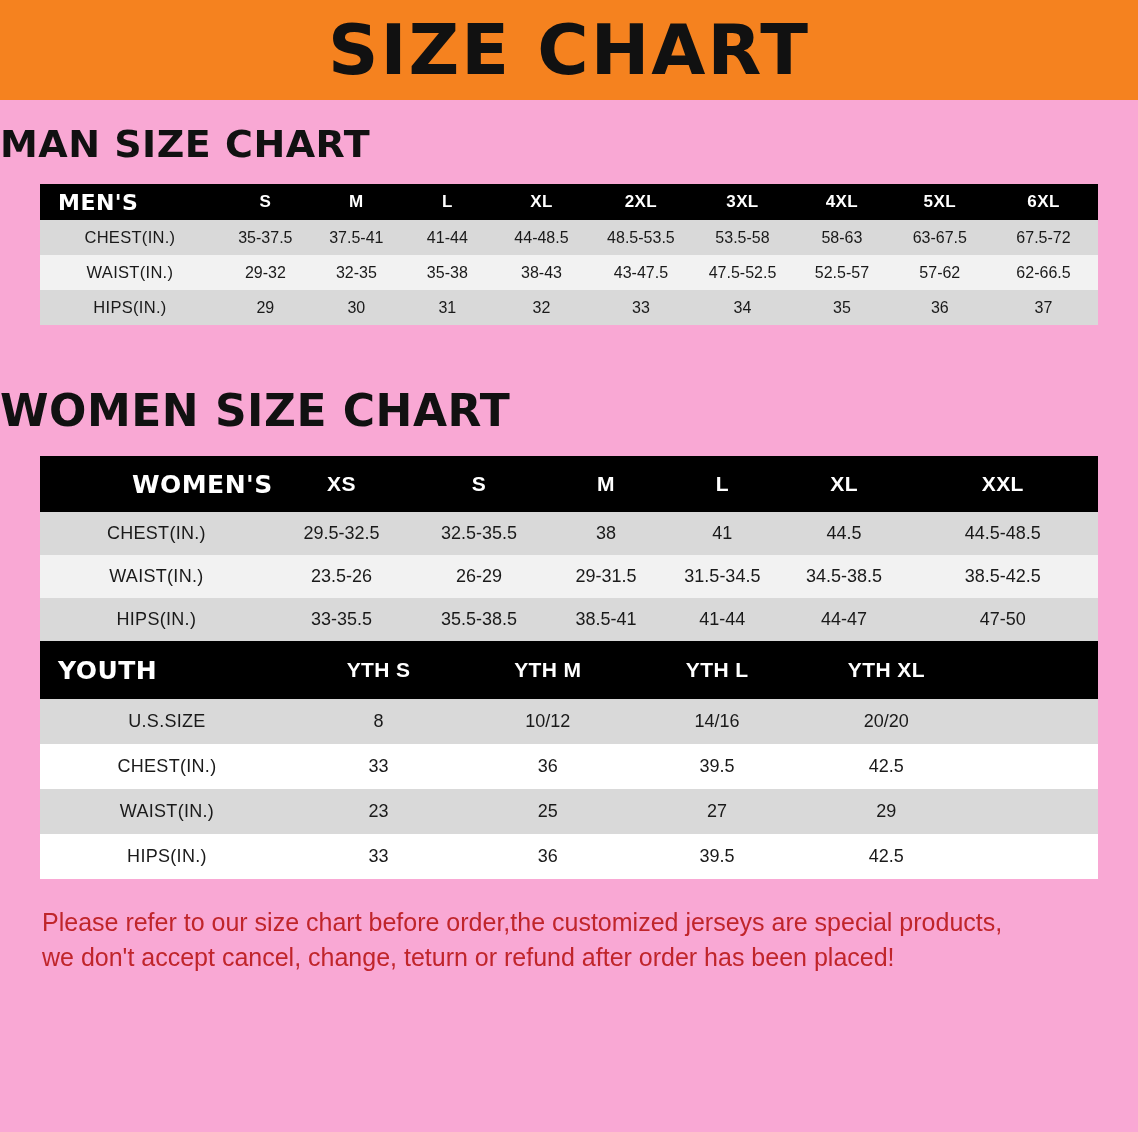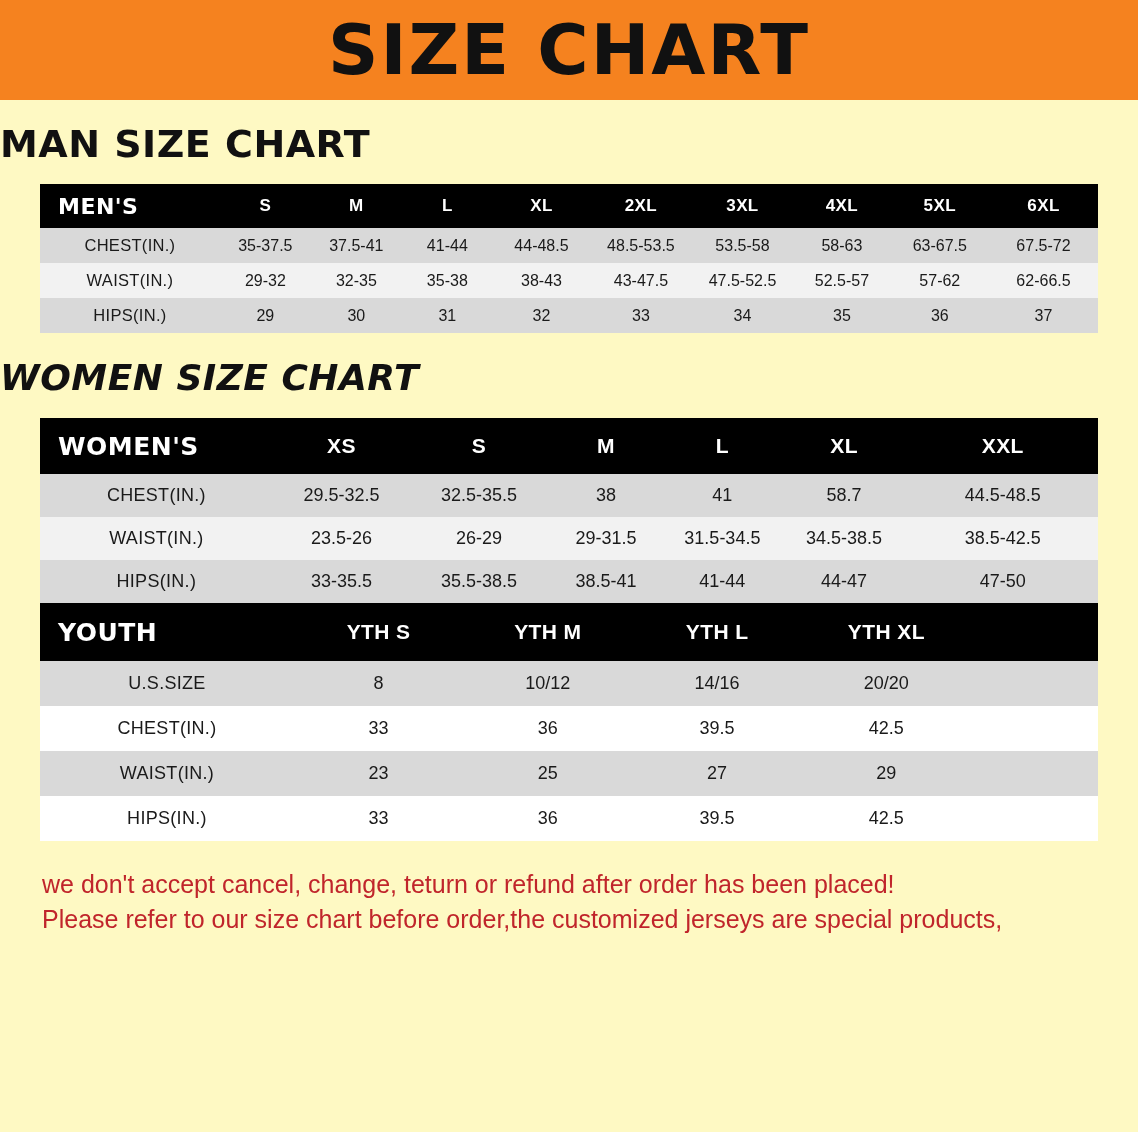--- a/index.html
+++ b/index.html
@@ -10,21 +10,21 @@
     width: 1138px;
     height: 1132px;
     background: #ffffff;
     font-family: "Liberation Sans", sans-serif;
     overflow: hidden;
   }
   .page {
     position: relative;
     width: 1138px;
     height: 1132px;
-    background: #fef9c3;
+    background: #f9a8d4;
   }
 
   
   .banner {
     height: 100px;
     background: #f5821f;
     display: flex;
     align-items: center;
     justify-content: center;
   }
@@ -44,24 +44,23 @@
     font-weight: bold;
     color: #111111;
     letter-spacing: 0.5px;
   }
   .title-man {
     font-size: 38px;
     margin-top: 22px;
     margin-bottom: 18px;
   }
   .title-women {
-    font-size: 36px;
-    margin-top: 24px;
+    font-size: 44px;
+    margin-top: 60px;
     margin-bottom: 20px;
-    font-style: italic;
   }
   .title-youth {
     font-size: 40px;
     margin-top: 48px;
     margin-bottom: 22px;
   }
 
   
   .table-wrap {
     padding: 0 40px;
@@ -78,21 +77,21 @@
     color: #1a1a1a;
     font-size: 16px;
     padding: 0;
   }
   
   table.size-table thead tr {
     background: #000000;
   }
   table.size-table thead th {
     color: #ffffff;
-    height: 44px;
+    height: 36px;
     font-size: 19px;
     font-weight: bold;
     letter-spacing: 0.4px;
   }
   table.size-table thead th.rowlabel {
     text-align: left;
     padding-left: 18px;
     font-family: "DejaVu Sans", sans-serif;
     font-size: 22px;
     letter-spacing: 0.5px;
@@ -116,21 +115,21 @@
 
   
   #men-table thead th { font-size: 17px; }
   #men-table thead th.rowlabel { font-size: 22px; }
   #men-table tbody td { font-size: 16px; }
   #men-table tbody td.rowlabel { font-size: 16.5px; }
 
   
   #women-table thead tr { height: 56px; }
   #women-table thead th { height: 56px; font-size: 21px; }
-  #women-table thead th.rowlabel { font-size: 25px; }
+  #women-table thead th.rowlabel { font-size: 25px; text-align: right; }
   #women-table tbody tr { height: 43px; }
   #women-table tbody td { font-size: 18px; }
   #women-table tbody td.rowlabel { font-size: 18px; }
 
   
   #youth-table thead tr { height: 58px; }
   #youth-table thead th { height: 58px; font-size: 21px; }
   #youth-table thead th.rowlabel { font-size: 25px; }
   #youth-table tbody tr { height: 45px; }
   #youth-table tbody td { font-size: 18px; }
@@ -253,21 +252,21 @@
           <th>XXL</th>
         </tr>
       </thead>
       <tbody>
         <tr class="shade-dark">
           <td class="rowlabel">CHEST(IN.)</td>
           <td>29.5-32.5</td>
           <td>32.5-35.5</td>
           <td>38</td>
           <td>41</td>
-          <td>58.7</td>
+          <td>44.5</td>
           <td>44.5-48.5</td>
         </tr>
         <tr class="shade-light">
           <td class="rowlabel">WAIST(IN.)</td>
           <td>23.5-26</td>
           <td>26-29</td>
           <td>29-31.5</td>
           <td>31.5-34.5</td>
           <td>34.5-38.5</td>
           <td>38.5-42.5</td>
@@ -336,17 +335,17 @@
           <td>36</td>
           <td>39.5</td>
           <td>42.5</td>
           <td></td>
         </tr>
       </tbody>
     </table>
   </div>
 
   <div class="footer-note">
+    <span class="line">Please refer to our size chart before order,the customized jerseys are special products,</span>
     <span class="line">we don't accept cancel, change, teturn or refund after order has been placed!</span>
-    <span class="line">Please refer to our size chart before order,the customized jerseys are special products,</span>
   </div>
 
 </div>
 
 </body></html>

